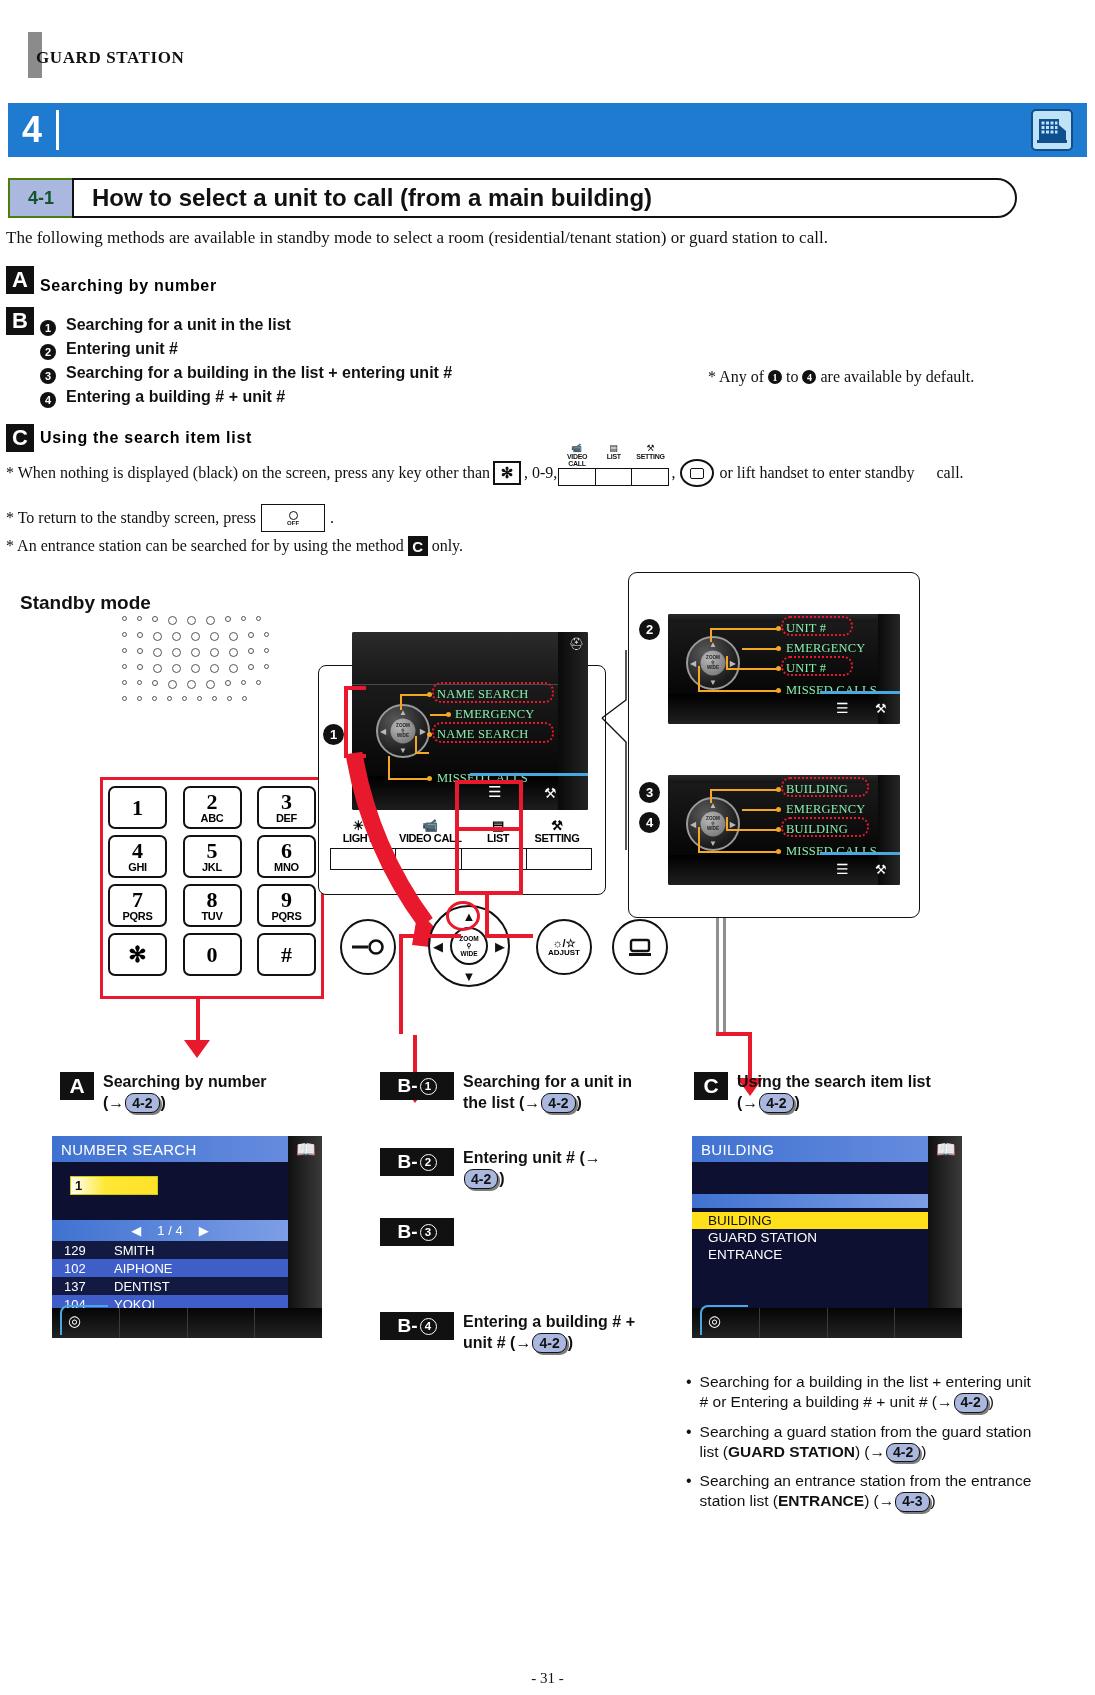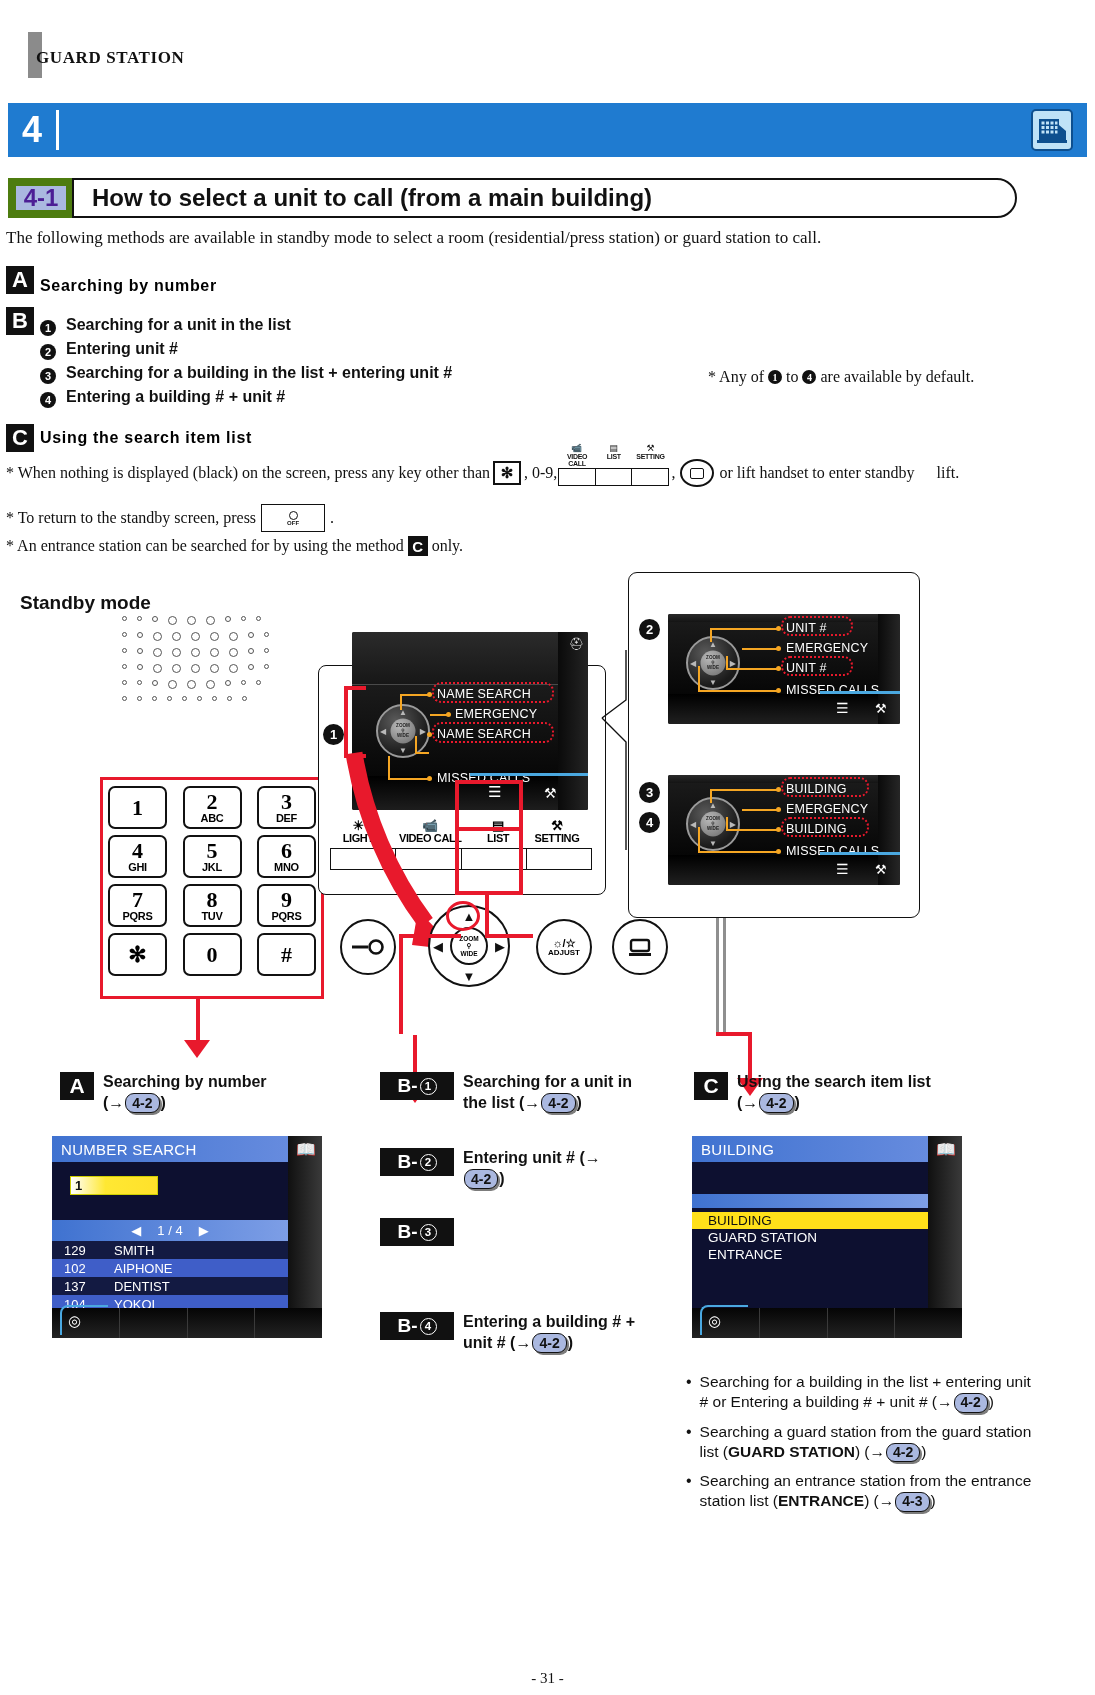--- a/index.html
+++ b/index.html
@@ -48,23 +48,23 @@
   .chapter-icon svg { display:block; }
 
   
   .sec {
     position: absolute; left: 8px; top: 178px;
     width: 1009px; height: 40px;
   }
   .sec-tag {
     position: absolute; left: 0; top: 0;
     width: 66px; height: 40px;
-    background: #aab8e0; border: 8px solid #4d7c0f;
+    background: #aab8e0; border: 2px solid #4d7c0f;
     display: flex; align-items: center; justify-content: center;
-    font-weight: bold; font-size: 24px; color: #4c1d95;
+    font-weight: bold; font-size: 18px; color: #14532d;
   }
   .sec-box {
     position: absolute; left: 64px; top: 0;
     width: 945px; height: 40px;
     border: 2px solid #111; border-radius: 0 20px 20px 0;
     display: flex; align-items: center;
     padding-left: 18px;
     font-weight: bold; font-size: 24px; color: #111;
   }
 
@@ -212,21 +212,21 @@
     background: radial-gradient(circle at 35% 30%, #b9b9b9, #6b6b6b);
     display: flex; flex-direction: column; align-items: center; justify-content: center;
     font-size: 4.6px; font-weight: bold; color: #222; line-height: 1.05;
   }
   .dpad .ar { position: absolute; color: #b9b9b9; font-size: 8px; }
   .dpad .up { left: 50%; top: 2px; transform: translateX(-50%); }
   .dpad .dn { left: 50%; bottom: 1px; transform: translateX(-50%); }
   .dpad .lf { left: 2px; top: 50%; transform: translateY(-50%); }
   .dpad .rt { right: 2px; top: 50%; transform: translateY(-50%); }
 
-  .opt { position: absolute; color: #ffffff; font-size: 12.5px; letter-spacing: .2px; white-space: nowrap; }
+  .opt { position: absolute; color: #86efac; font-size: 12.5px; letter-spacing: .2px; white-space: nowrap; font-family: Liberation Serif, serif; }
   .opt-dot { position:absolute; width:5px; height:5px; border-radius:50%; background:#f5a623; }
   .dashbox {
     position: absolute; border: 2.4px dotted #e8192c; border-radius: 9px;
   }
   .orange-l { position: absolute; background: #f5a623; }
   .soft-ico { position: absolute; color: #fff; }
 
   .btnlabels { position: absolute; left: 330px; top: 818px; width: 262px;
                display: flex; justify-content: space-around; }
   .btnlabels .bl { text-align: center; font-size: 11px; font-weight: bold;
@@ -386,21 +386,21 @@
       <rect x="4" y="29" width="30" height="3" fill="#0d4f8f"></rect>
     </svg>
   </div>
 </div>
 
 <div class="sec">
   <div class="sec-tag">4-1</div>
   <div class="sec-box">How to select a unit to call (from a main building)</div>
 </div>
 
-<div class="intro">The following methods are available in standby mode to select a room (residential/press station) or guard station to call.</div>
+<div class="intro">The following methods are available in standby mode to select a room (residential/tenant station) or guard station to call.</div>
 
 <div class="blk-mark mark-A">A</div>
 <div class="lbl-A">Searching by number</div>
 
 <div class="blk-mark mark-B">B</div>
 <div class="b-list">
   <div class="b-item">
     <span class="numdot">1</span>
     <span class="b-text">Searching for a unit in the list</span>
   </div>
@@ -445,21 +445,21 @@
     <span class="cell">
       <span class="glyph">⚒</span>
       <span class="cap">SETTING</span>
     </span>
   </span>
   <span>,</span>
   <span class="key-handset">
       <span class="inner"></span>
     </span>
   <span>or lift handset to enter standby</span>
-  <span class="cont">lift.</span>
+  <span class="cont">call.</span>
 </div>
 
 <div class="fn fn2">
   <span>* To return to the standby screen, press</span>
   <span class="key-off">
     <span class="ring"></span>
     <span class="lbl">OFF</span>
   </span>
   <span>.</span>
 </div>

